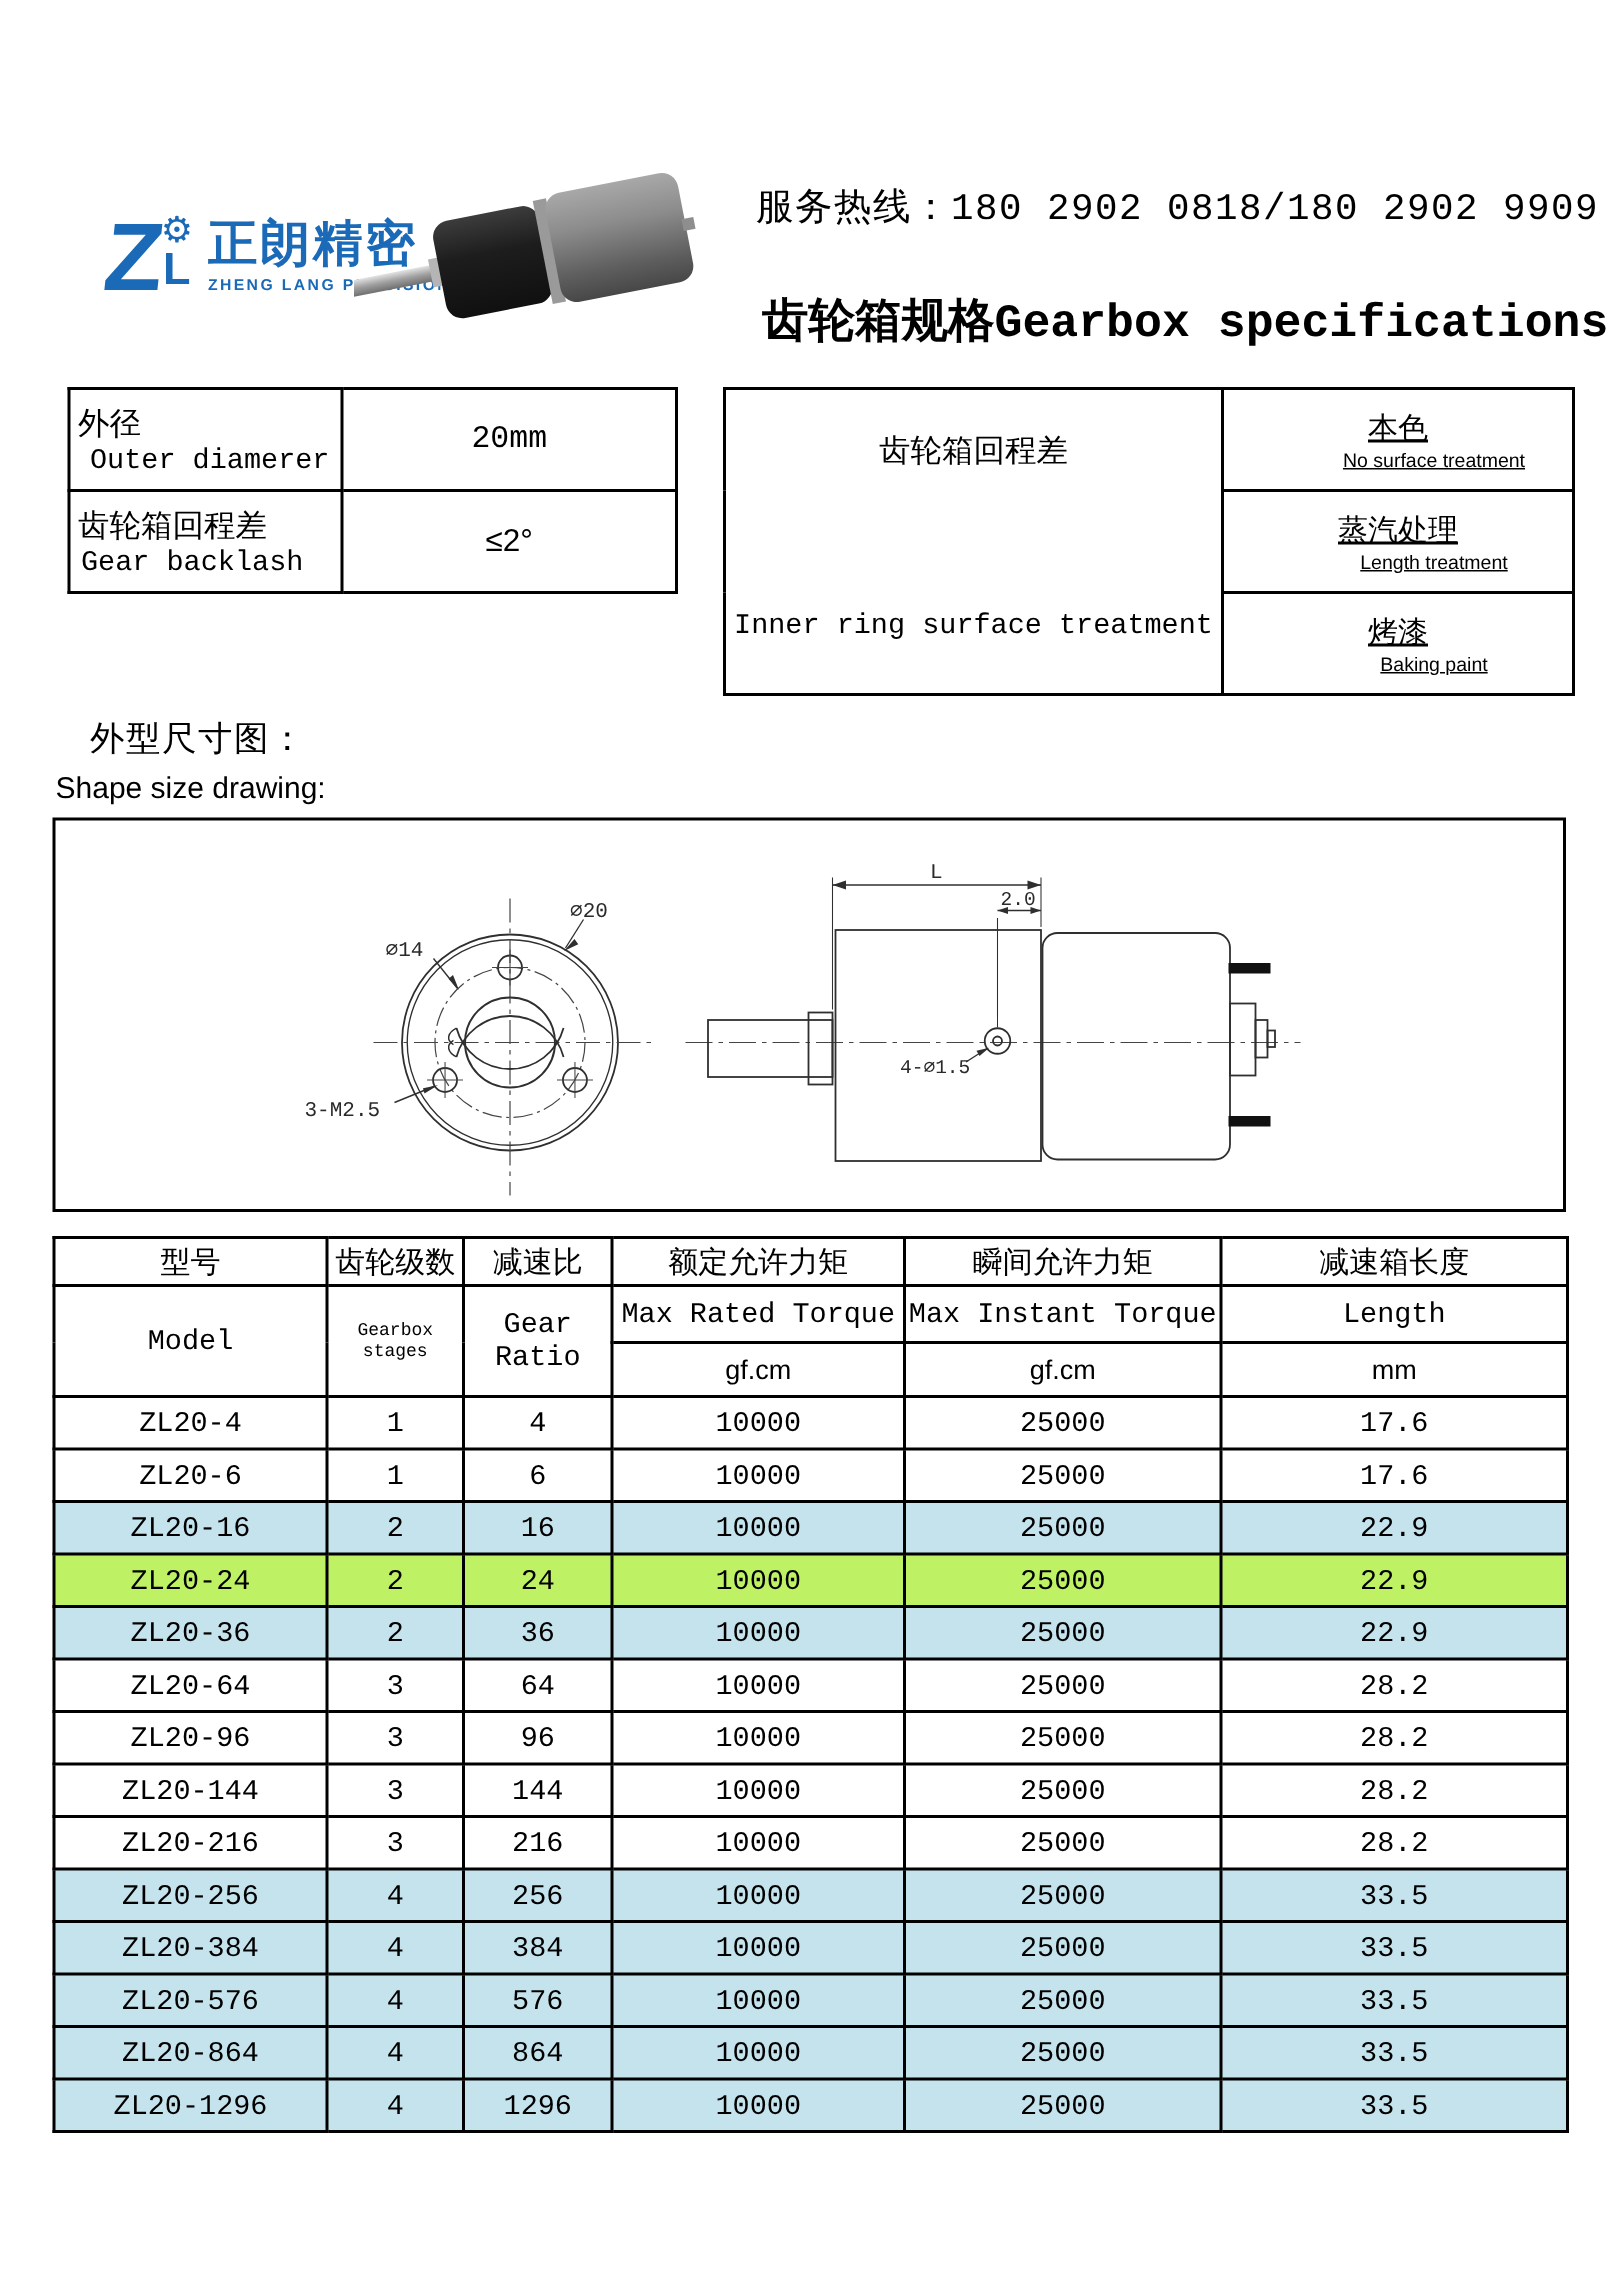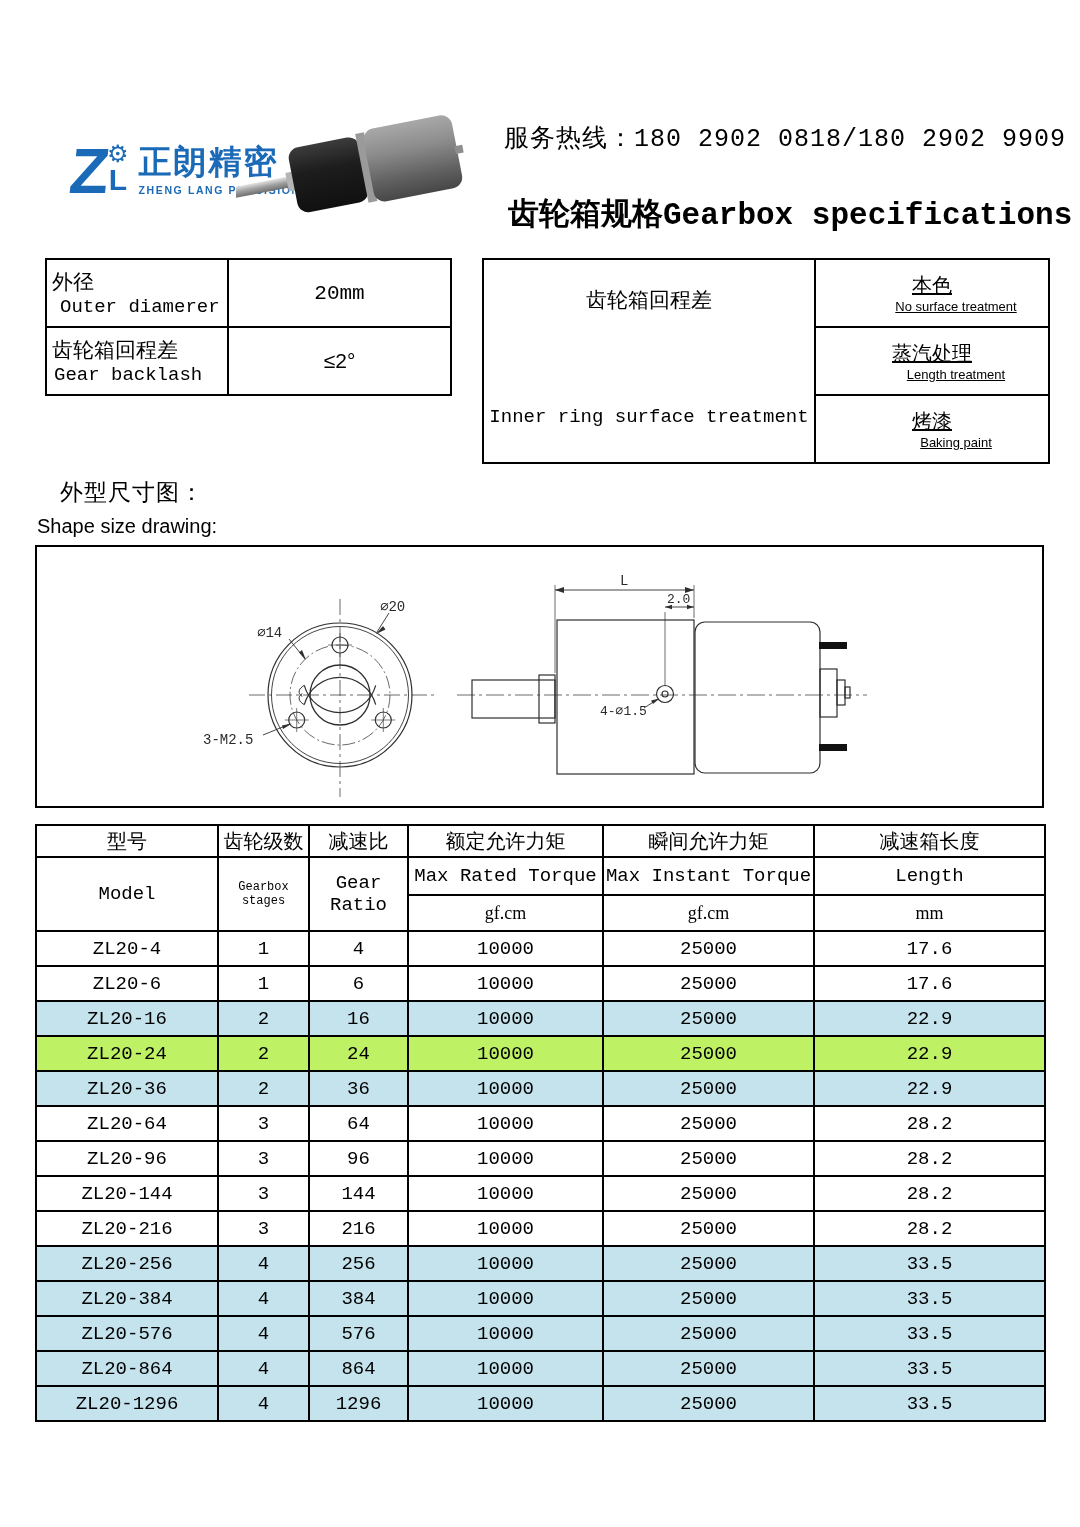--- a/index.html
+++ b/index.html
@@ -58,21 +58,21 @@
   .drawing-box { position:absolute; left:35px; top:545px; width:1009px; height:263px; border:2px solid #000; }
 
   
   .main-table { position:absolute; left:35px; top:824px; width:1009px; }
   .main-table th, .main-table td { text-align:center; vertical-align:middle; }
   .h-cn th { height:32px; font-size:20px; }
   .h-en th { font-size:19px; font-family:"Liberation Mono","DejaVu Sans Mono",monospace; }
   .h-en .row2 { height:74px; }
   .h-en .sub { height:38px; }
   .h-en .small { font-size:12px; }
-  .h-unit th { height:36px; font-size:18px; font-family:Liberation Serif, serif;border-radius:11px; }
+  .h-unit th { height:36px; font-size:18px; font-family:Liberation Sans, sans-serif;border-radius:11px; }
   .main-table tbody td { height:35px; font-size:19px; font-family:"Liberation Mono","DejaVu Sans Mono",monospace; }
 
   svg text { font-family:"Liberation Mono","DejaVu Sans Mono",monospace; fill:#2a2a2a; }
 </style>
 </head>
 <body>
 
 <div class="logo" style="color:#1b6ab8">
   <div class="logo-mark">
     <span class="logo-z">Z</span>

